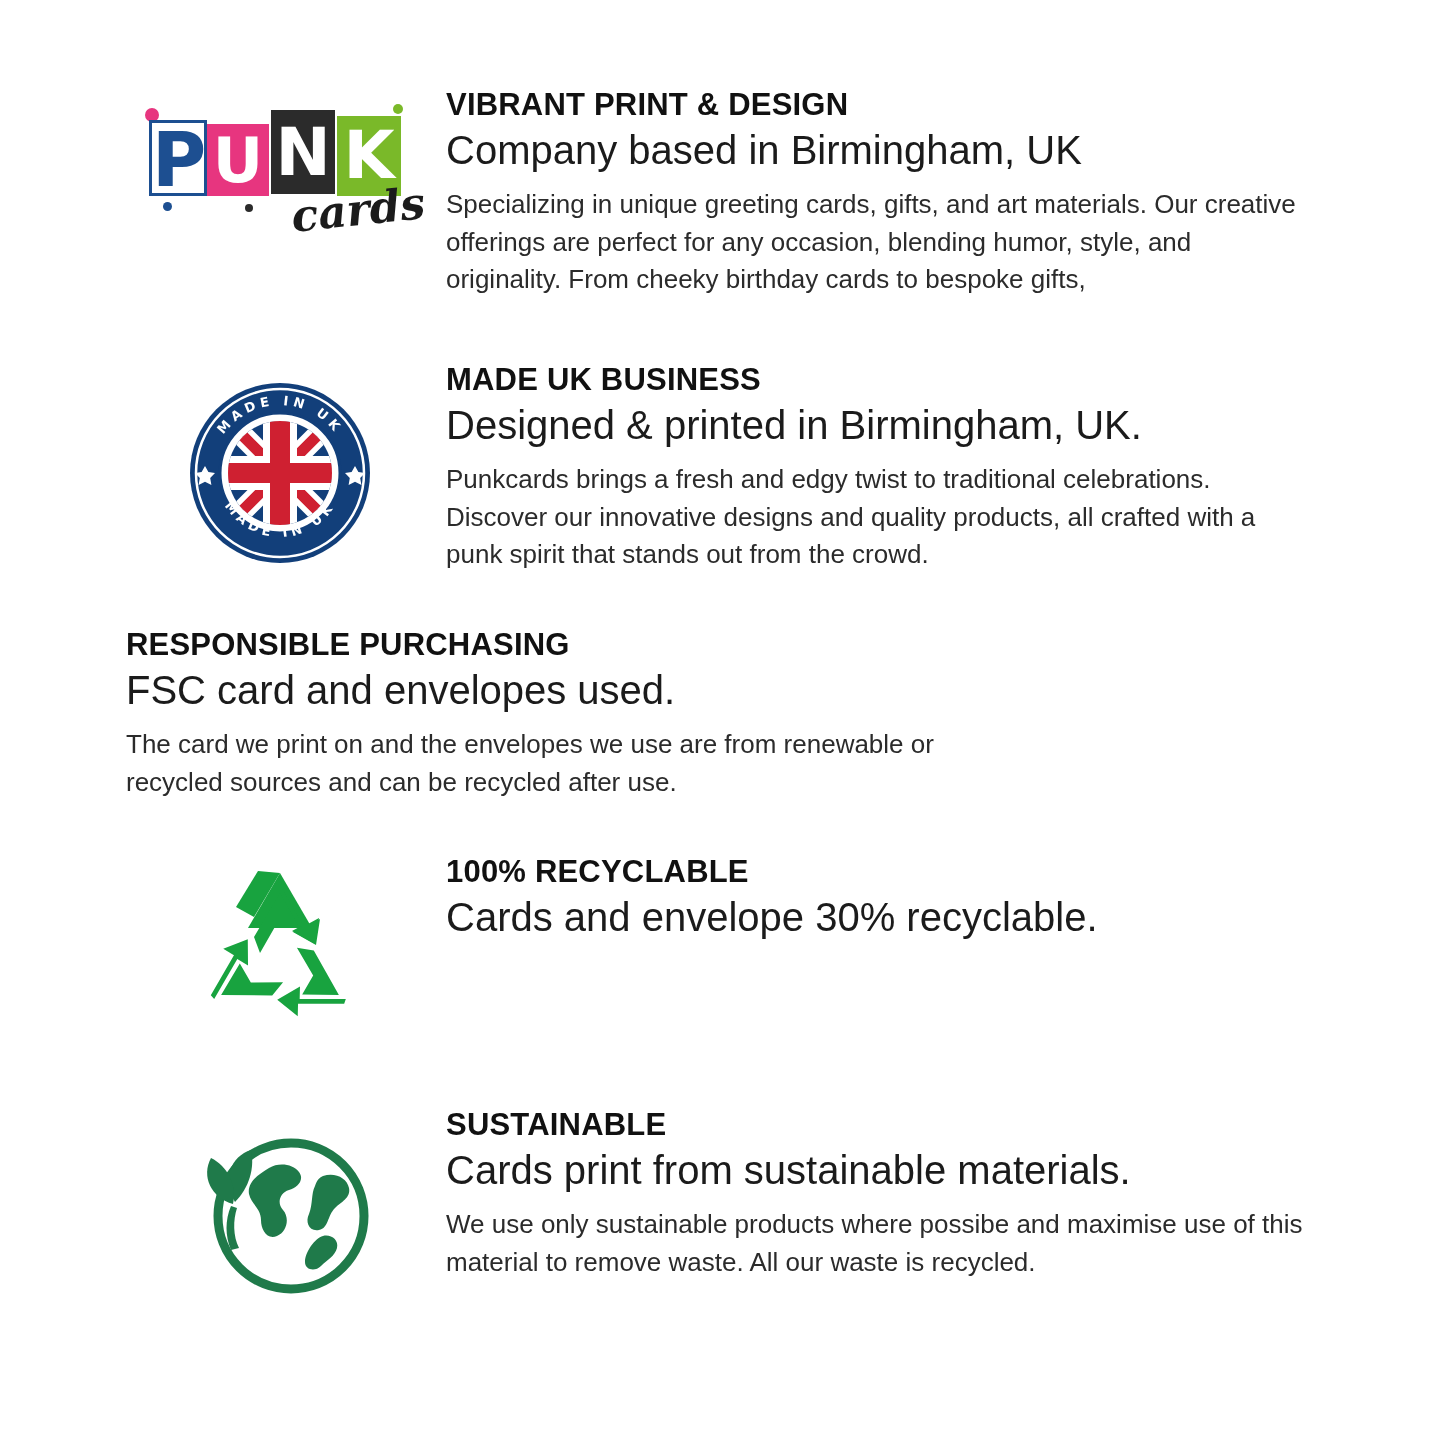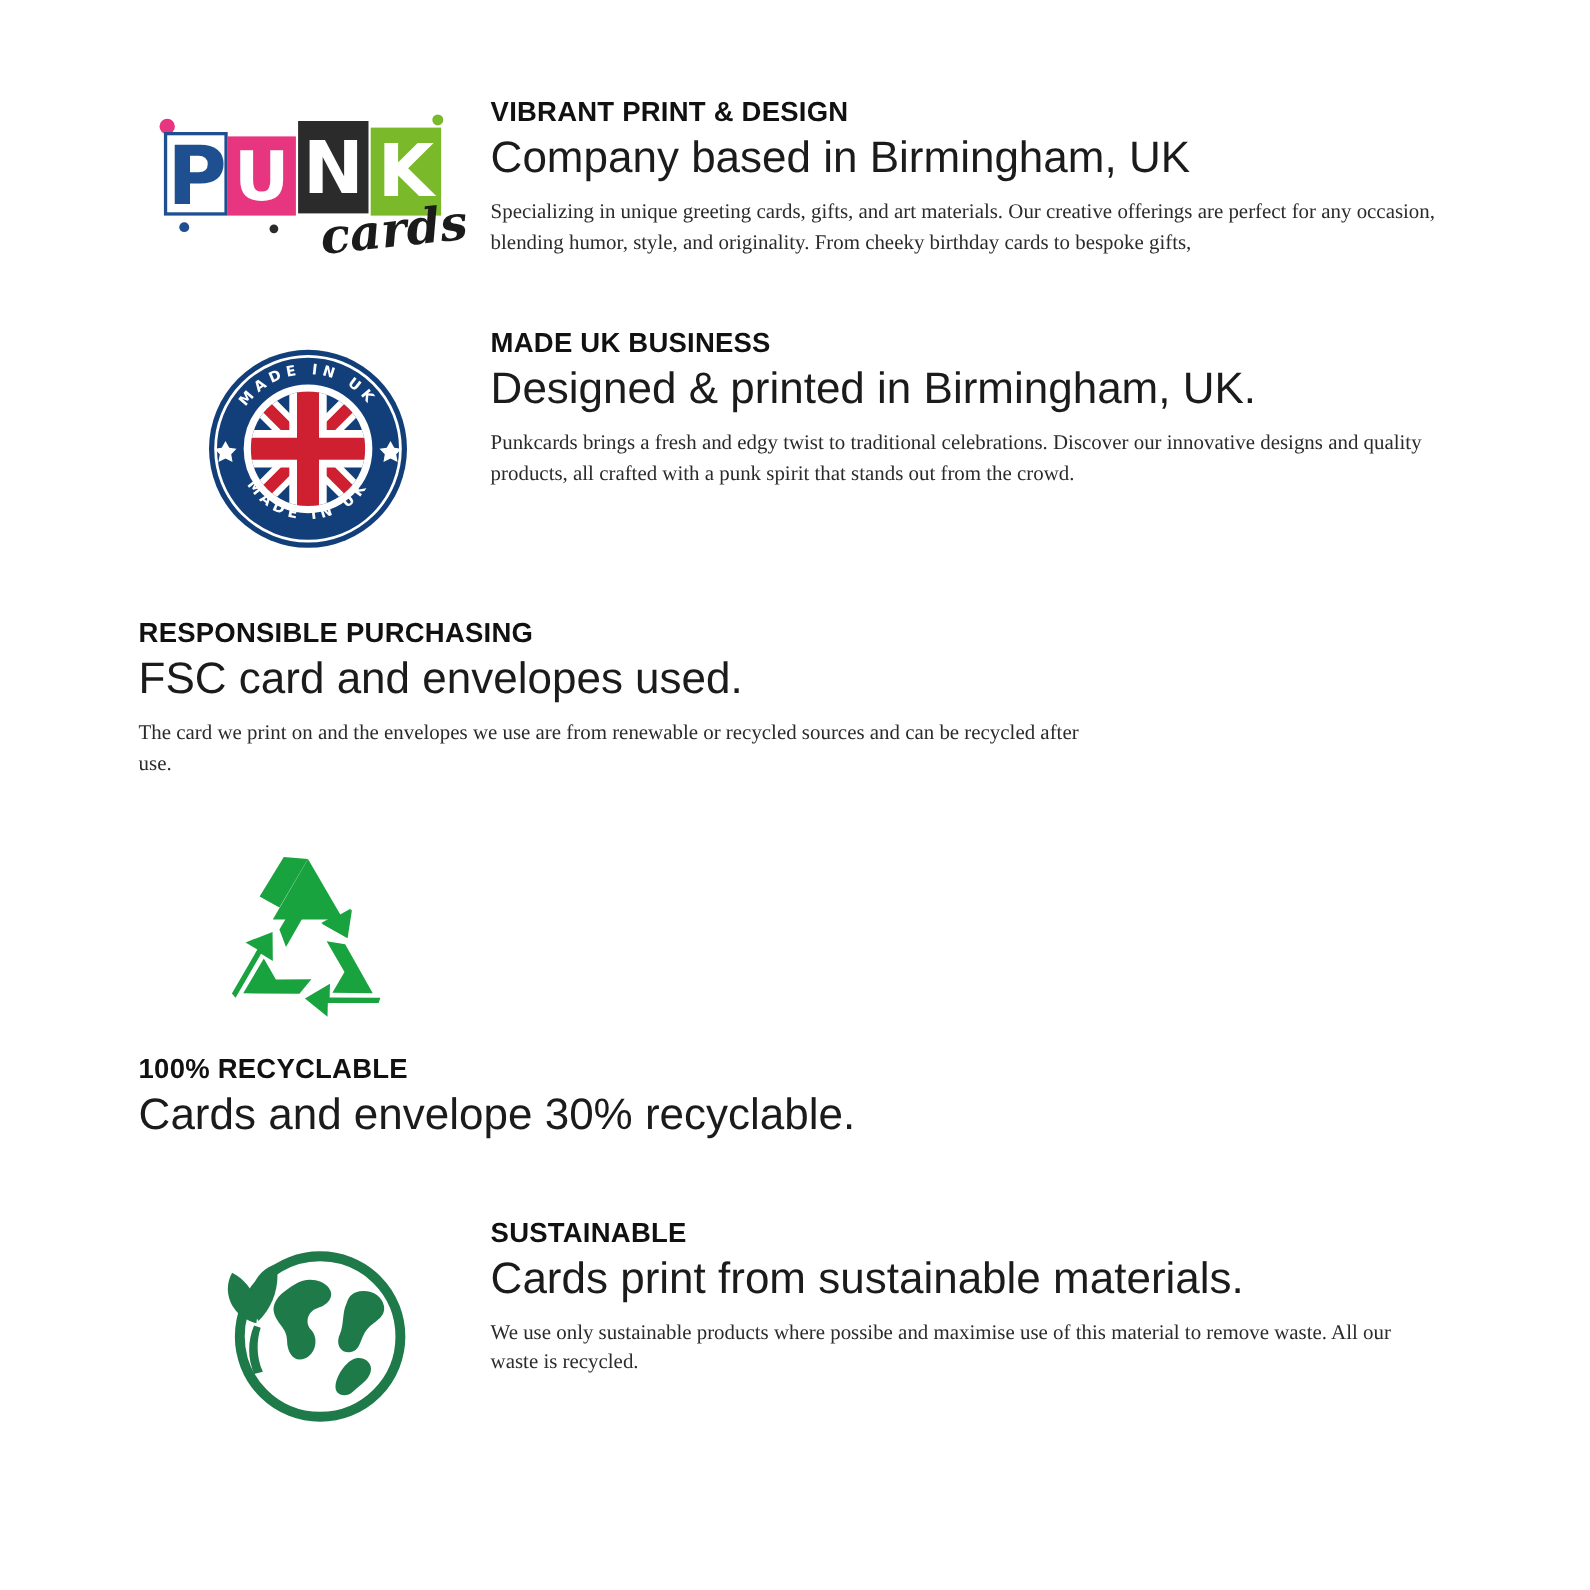--- a/index.html
+++ b/index.html
@@ -33,48 +33,47 @@
     align-items: center;
     justify-content: center;
     padding-top: 10px;
   }
   .text-col {
     flex: 1;
     padding-left: 6px;
     padding-right: 20px;
   }
   .f-title {
-    font-size: 25px;
+    font-size: 31px;
     font-weight: bold;
     letter-spacing: 0.2px;
     color: #111111;
     line-height: 1.12;
     margin: 0 0 4px 0;
   }
   .f-subtitle {
     font-size: 40px;
     font-weight: normal;
     color: #1b1b1b;
     line-height: 1.18;
     margin: 0 0 12px 0;
   }
   .f-body {
-    font-size: 19px;
+    font-size: 26px;
     line-height: 1.45;
     color: #2b2b2b;
     margin: 0;
     max-width: 865px;
-    font-family: Liberation Serif, serif;
   }
 
   
   .feature-0 { margin-top: 18px; margin-bottom: 64px; }
   .feature-1 { margin-bottom: 54px; }
   .feature-2 { margin-bottom: 54px; }
-  .feature-3 { margin-bottom: 58px; flex-direction: column; }
+  .feature-3 { margin-bottom: 58px; }
   .feature-4 { margin-bottom: 0; }
 
   
   .punk-logo {
     position: relative;
     width: 270px;
     height: 130px;
   }
   .punk-letter {
     position: absolute;

